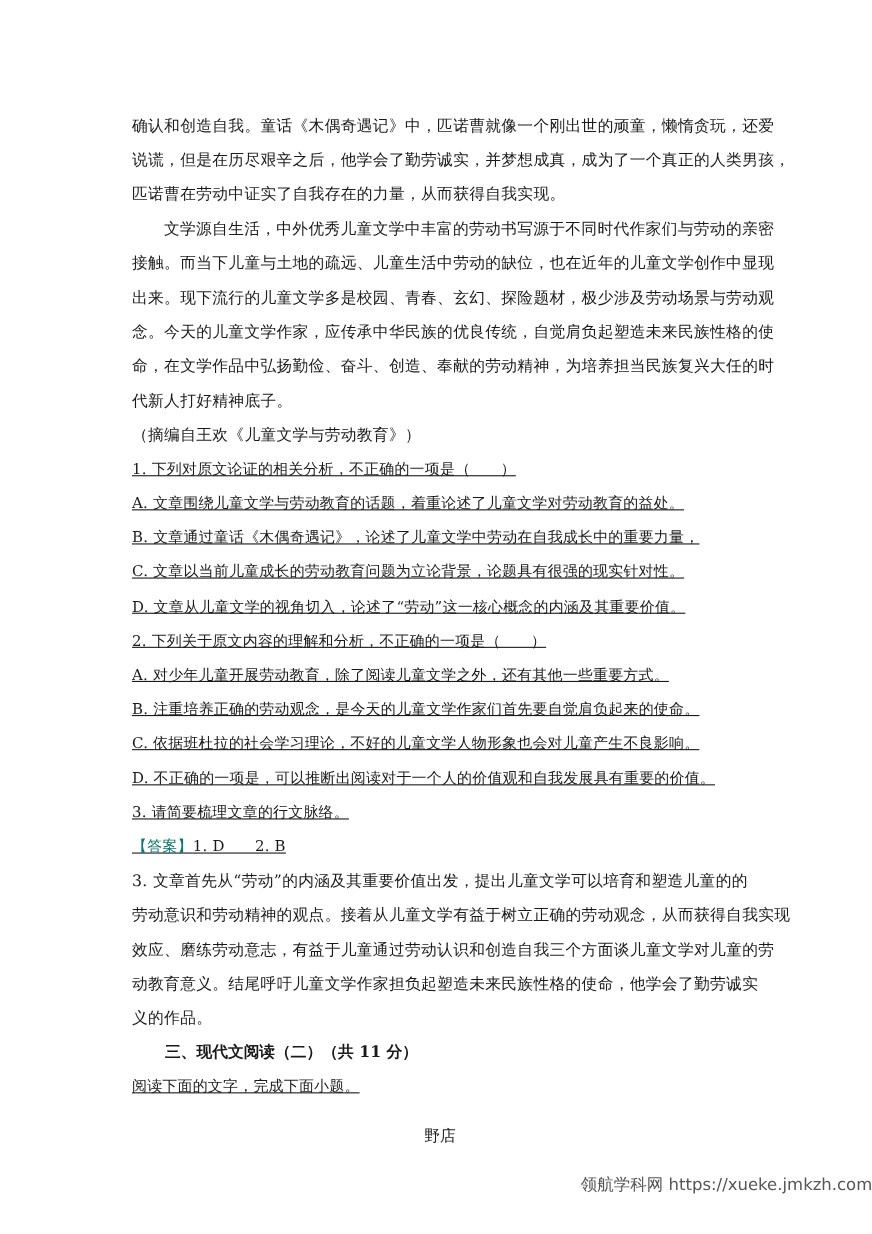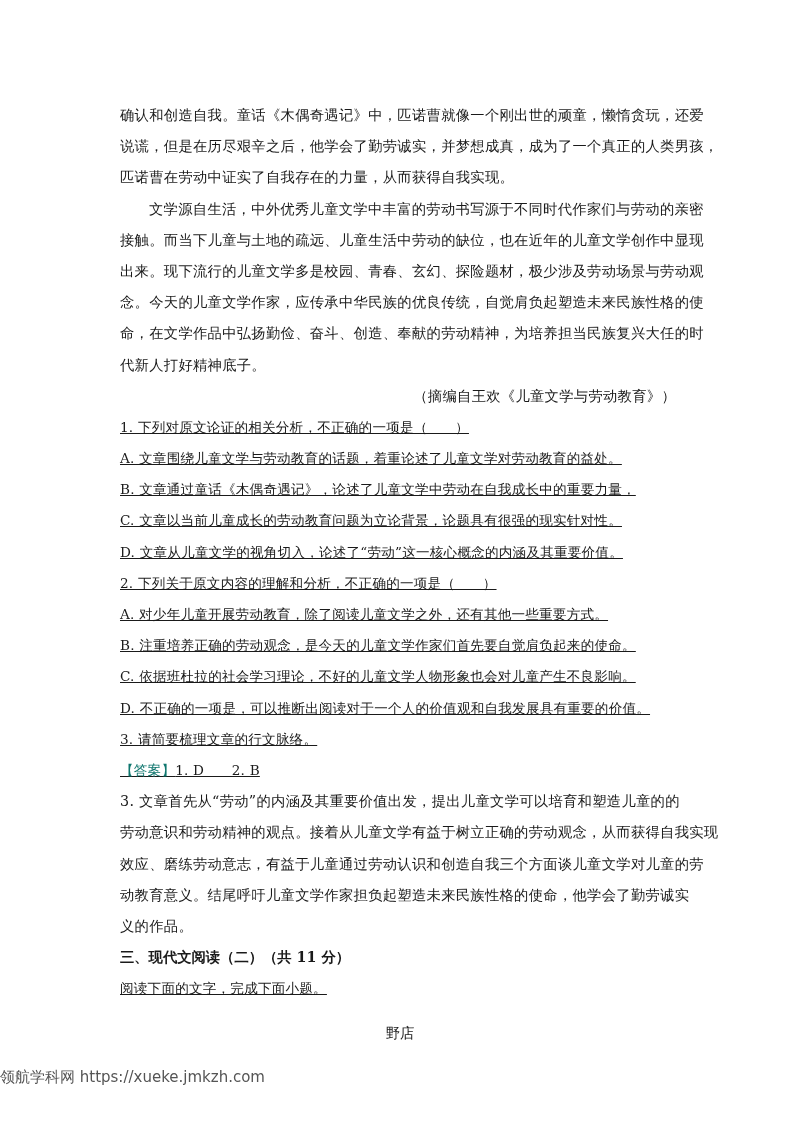--- a/index.html
+++ b/index.html
@@ -1,25 +1,25 @@
 <!DOCTYPE html>
 <html><head>
 <meta charset="utf-8">
 <style>
   html, body { margin: 0; padding: 0; background: #ffffff; }
   body { width: 793px; height: 1122px; position: relative; overflow: hidden;
          font-family: "DejaVu Serif", "Liberation Serif", serif; color: #1a1a1a; }
   .page { position: absolute; left: 120px; top: 100px; width: 560px; }
   .line { font-size: 14.3px; line-height: 31.2px; height: 31.2px; white-space: nowrap; letter-spacing: 0.3px; }
-  .source { text-align: right; padding-right: 4px; }
+  .source { padding-right: 4px; }
   .q { font-size: 13.6px; line-height: 31.2px; height: 31.2px; white-space: nowrap; letter-spacing: 0.2px; text-decoration: underline; }
   .answer-tag { color: #0f766e; }
-  .section-title { font-weight: bold; font-size: 14.3px; line-height: 31.2px; height: 31.2px; }
+  .section-title { font-weight: bold; font-size: 14.3px; line-height: 31.2px; height: 31.2px; margin-left: 30px; }
   .title-center { text-align: center; font-weight: normal; font-size: 14.3px; line-height: 31.2px; margin-top: 14px; }
-  .footer { position: absolute; top: 1068px; left: 0; width: 793px; text-align: left;
+  .footer { position: absolute; top: 1068px; left: 0; width: 793px; text-align: right;
             font-family: "DejaVu Sans", "Liberation Sans", sans-serif; font-size: 15px; color: #555; }
 </style>
 </head>
 <body>
 
 <div class="page">
   <div>
     <div class="line">确认和创造自我。童话《木偶奇遇记》中，匹诺曹就像一个刚出世的顽童，懒惰贪玩，还爱</div>
     <div class="line">说谎，但是在历尽艰辛之后，他学会了勤劳诚实，并梦想成真，成为了一个真正的人类男孩，</div>
     <div class="line">匹诺曹在劳动中证实了自我存在的力量，从而获得自我实现。</div>

